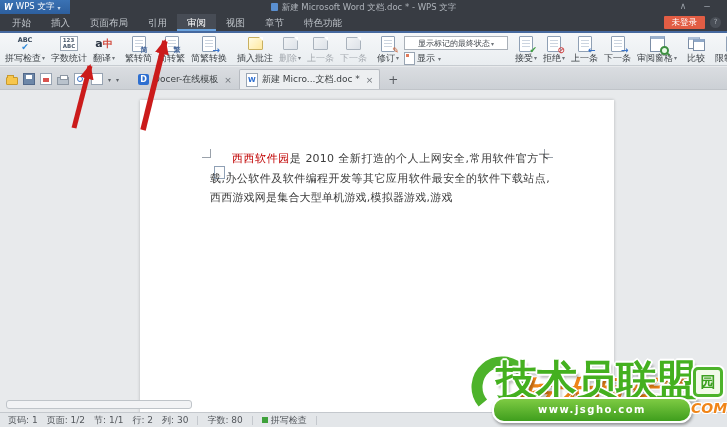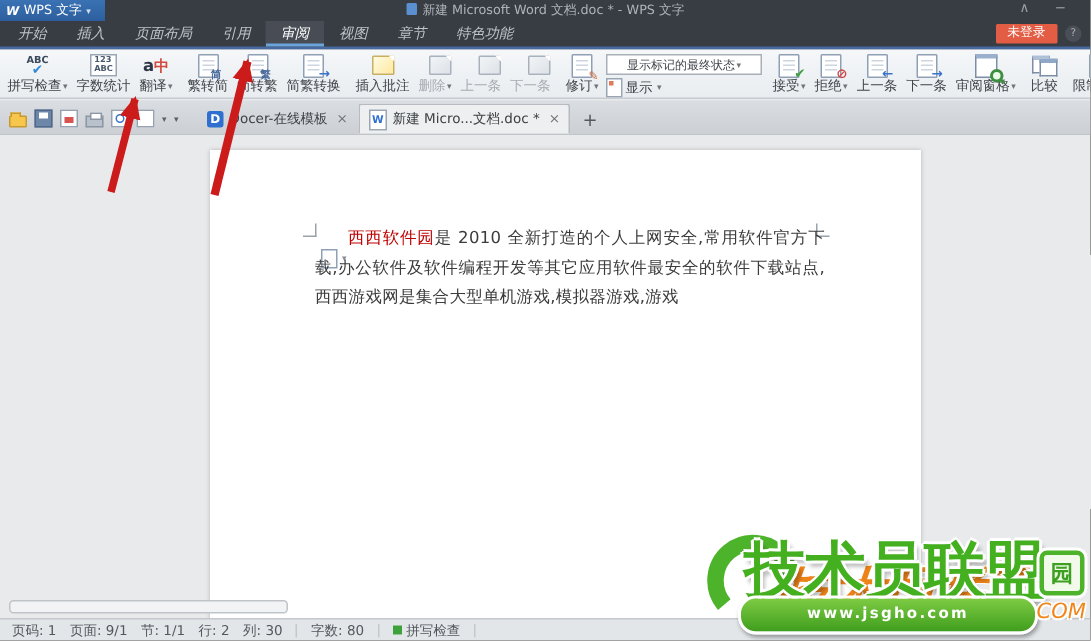--- a/index.html
+++ b/index.html
@@ -12,38 +12,38 @@
   .appbtn .wlogo{color:#fff;font-weight:bold;font-size:8px;font-style:italic;}
   .appbtn .alabel{color:#fff;font-size:8.5px;white-space:nowrap;}
   .appbtn .acaret{color:#cfe0f2;font-size:6px;}
   .wtitle{position:absolute;left:0;right:0;top:0;height:14px;text-align:center;line-height:14px;
           color:#aeb3ba;font-size:8.5px;white-space:nowrap;}
   .wdocicon{display:inline-block;width:7px;height:8px;background:#5a8fd0;border-radius:1px;margin-right:4px;vertical-align:-1px;}
   .winctl{position:absolute;top:0;height:14px;color:#9aa0a8;font-size:9px;line-height:13px;width:16px;text-align:center;cursor:default;}
   .ctl-fold{right:36px;} .ctl-min{right:12px;}
   
   .menubar{position:absolute;left:0;top:14px;width:727px;height:17px;background:#383c43;border-bottom:2px solid #46699f;box-sizing:content-box;}
-  .mtabs{position:absolute;left:2px;top:0;height:17px;display:flex;font-style:italic;}
+  .mtabs{position:absolute;left:2px;top:0;height:17px;display:flex;}
   .mtab{padding:0 10px;font-size:9.5px;color:#bfc4ca;line-height:17px;cursor:default;}
   .mtab.active{color:#fff;background:#474c55;box-shadow:inset 0 -2px 0 #6ba3dd;}
   .loginbtn{position:absolute;right:22px;top:2px;height:13px;padding:0 8px;background:#e25d44;color:#fff;
             font-size:8.5px;line-height:13px;border-radius:1px;}
   .helpcirc{position:absolute;right:6px;top:3px;width:11px;height:11px;border-radius:50%;background:#4a4f57;
             color:#a9aeb5;font-size:7px;text-align:center;line-height:11px;}
   
   .ribbon{position:absolute;left:0;top:33px;width:727px;height:33px;background:linear-gradient(#f5f7f9,#e9edf0);
           border-bottom:1px solid #c7ccd1;display:flex;align-items:stretch;padding:1px 2px 0 2px;box-sizing:border-box;}
   .rgroup{display:flex;align-items:stretch;}
   .vsep{width:1px;background:#d2d6da;margin:2px 2px;}
   .rbtn{display:flex;flex-direction:column;align-items:center;justify-content:flex-start;
         padding:1px 3px;font-size:9px;color:#3f4449;white-space:nowrap;cursor:default;}
   .rbtn .ic{height:17px;display:flex;align-items:center;justify-content:center;margin-bottom:1px;}
   .rbtn .lblrow{display:flex;align-items:center;line-height:10px;}
   .caret{font-size:6px;color:#70757b;margin-left:1px;}
-  .rbtn.disabled{color:#a6abb1;align-items:flex-end;}
+  .rbtn.disabled{color:#a6abb1;}
   
   .pg{width:12px;height:14px;background:#fff;border:1px solid #8fa0b5;border-radius:1px;position:relative;}
   .pg::before{content:"";position:absolute;left:2px;top:3px;right:2px;border-top:1px solid #ccd5e0;
               box-shadow:0 3px 0 #ccd5e0,0 6px 0 #ccd5e0;}
   .ov{position:absolute;right:-5px;bottom:-4px;font-size:9px;font-weight:bold;line-height:1;}
   .ov.blue{color:#3a74c9;} .ov.green{color:#3f9e3f;} .ov.red{color:#d04545;} .ov.pen{color:#c9653a;font-size:8px;}
   .ov.zh{font-size:7px;color:#4a6a9c;right:-3px;bottom:-3px;}
   
   .abcstack{display:flex;flex-direction:column;align-items:center;}
   .abc{font-size:6.5px;font-weight:bold;color:#3a4a5c;line-height:6px;}
@@ -114,21 +114,21 @@
   
   .arrows{position:absolute;left:0;top:0;width:727px;height:427px;pointer-events:none;z-index:50;}
   .wm{position:absolute;left:470px;top:345px;width:257px;height:82px;pointer-events:none;z-index:60;}
   .wm-orange{position:absolute;left:48px;top:26px;font-size:36px;font-weight:800;font-style:italic;color:#ee8418;
              letter-spacing:-2px;transform:skewX(-6deg);text-shadow:1px 1px 0 #fff,-1px -1px 0 #fff,1px -1px 0 #fff,-1px 1px 0 #fff;white-space:nowrap;}
   .wm-green{position:absolute;left:26px;top:8px;font-size:41px;font-weight:800;color:#44b01f;letter-spacing:-1px;white-space:nowrap;
             text-shadow:-2px 0 #fff,2px 0 #fff,0 -2px #fff,0 2px #fff,-1px -1px #fff,1px 1px #fff,1px -1px #fff,-1px 1px #fff,3px 4px 3px rgba(0,0,0,.28);}
   .wm-pill{position:absolute;left:22px;top:52px;width:196px;height:22px;border-radius:12px;border:2px solid #fff;
            background:linear-gradient(#7ecb43,#3f9e1d);box-shadow:1px 2px 3px rgba(0,0,0,.35);
            color:#fff;font-weight:bold;font-size:10px;letter-spacing:1.5px;text-align:center;line-height:22px;}
-  .wm-com{position:absolute;left:221px;top:55px;font-size:14px;font-weight:400;font-style:italic;color:#f08519;
+  .wm-com{position:absolute;left:221px;top:55px;font-size:14px;font-weight:700;font-style:italic;color:#f08519;
           text-shadow:1px 1px 0 #fff,-1px -1px 0 #fff,1px -1px 0 #fff,-1px 1px 0 #fff;}
   .wm-badge{position:absolute;left:223px;top:22px;width:24px;height:24px;border:3px solid #4db32b;border-radius:5px;
             background:#f2fae9;box-shadow:0 0 0 2px #fff;color:#3da021;font-size:15px;font-weight:bold;
             text-align:center;line-height:24px;}
   .wm-c{position:absolute;left:-2px;top:2px;}
 </style>
 </head>
 <body>
 
 <div id="app">
@@ -404,21 +404,21 @@
         <span class="tinypg"></span>
         <span class="caret">▾</span>
       </div>
       <div class="para"><span class="redtext">西西软件园</span><span>是 2010 全新打造的个人上网安全,常用软件官方下载,办公软件及软件编程开发等其它应用软件最安全的软件下载站点,西西游戏网是集合大型单机游戏,模拟器游戏,游戏</span></div>
     </div>
     <div class="hscroll"></div>
   </div>
 
   <div class="statusbar">
     <span>页码: 1</span>
-    <span>页面: 9/1</span>
+    <span>页面: 1/2</span>
     <span>节: 1/1</span>
     <span>行: 2</span>
     <span>列: 30</span>
     <span class="sdiv"></span>
     <span>字数: 80</span>
     <span class="sdiv"></span>
     <span class="spellitem">
         <span class="greensq"></span>
         <span>拼写检查</span>
       </span>

